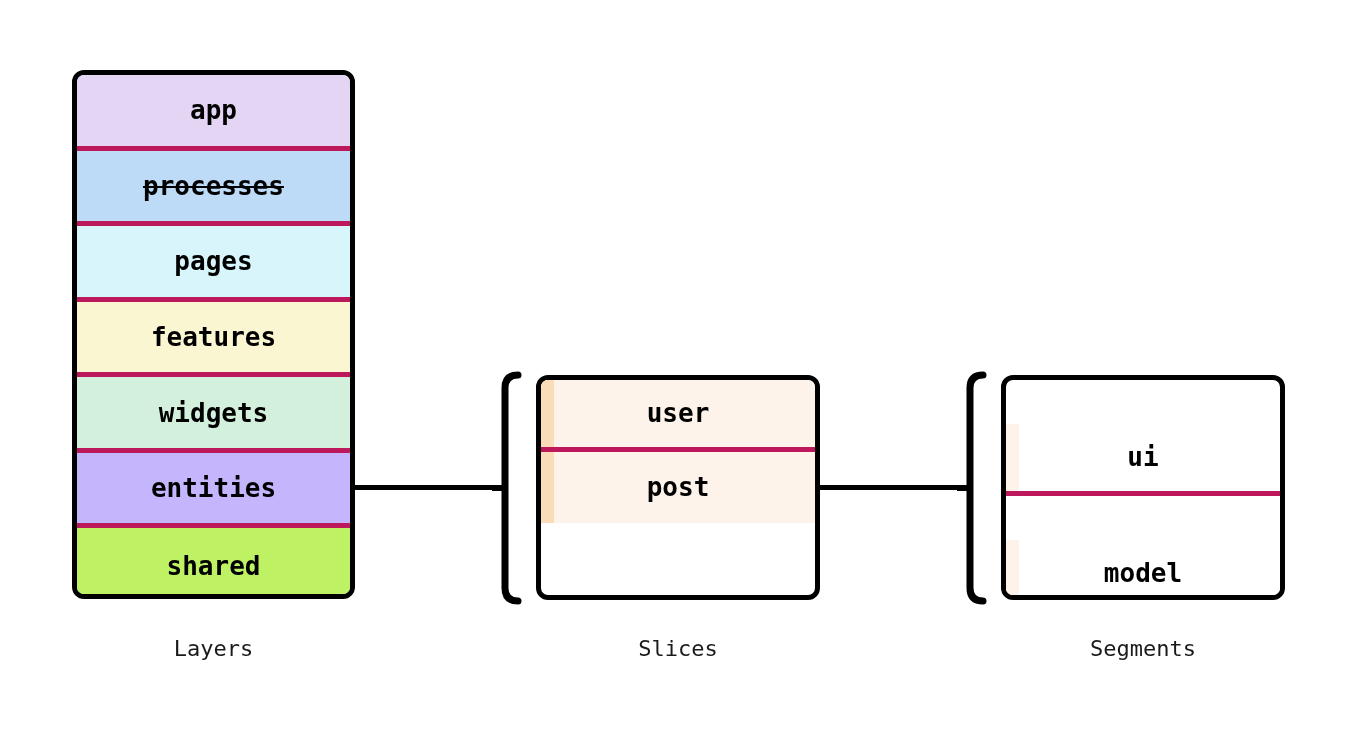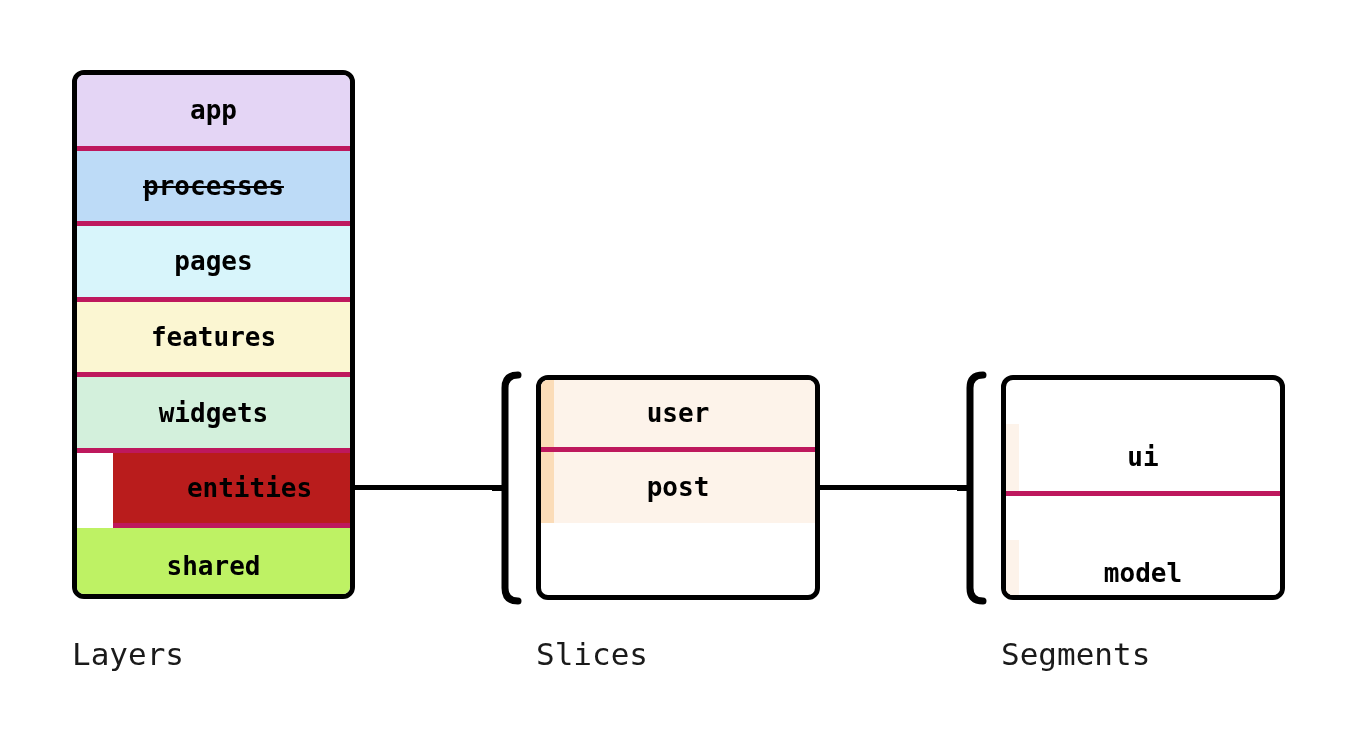--- a/index.html
+++ b/index.html
@@ -115,22 +115,23 @@
     left: 818px;
     top: 485px;
     width: 152px;
   }
 
   
   .caption {
     position: absolute;
     font-family: "DejaVu Sans Mono", monospace;
     font-weight: normal;
-    font-size: 31px;
+    font-size: 22px;
     color: #1a1a1a;
+    text-align: center;
     white-space: nowrap;
   }
   #caption-layers   { left: 72px;  top: 636px; width: 283px; }
   #caption-slices   { left: 536px; top: 636px; width: 284px; }
   #caption-segments { left: 1001px;top: 636px; width: 284px; }
 </style>
 </head>
 <body>
 
 <div class="canvas">
@@ -149,21 +150,21 @@
       <span class="row-label">pages</span>
     </div>
     <div class="row" style="background: rgb(251, 246, 210);">
 
       <span class="row-label">features</span>
     </div>
     <div class="row" style="background: rgb(211, 240, 220);">
 
       <span class="row-label">widgets</span>
     </div>
-    <div class="row" style="background: #b91c1c; margin-left: 36px;">
+    <div class="row" style="background: #c4b5fd;">
 
       <span class="row-label">entities</span>
     </div>
     <div class="row" style="background: #bef264;">
 
       <span class="row-label">shared</span>
     </div>
   </div>
 
   <div class="connector" id="connector-layers-slices"></div>

